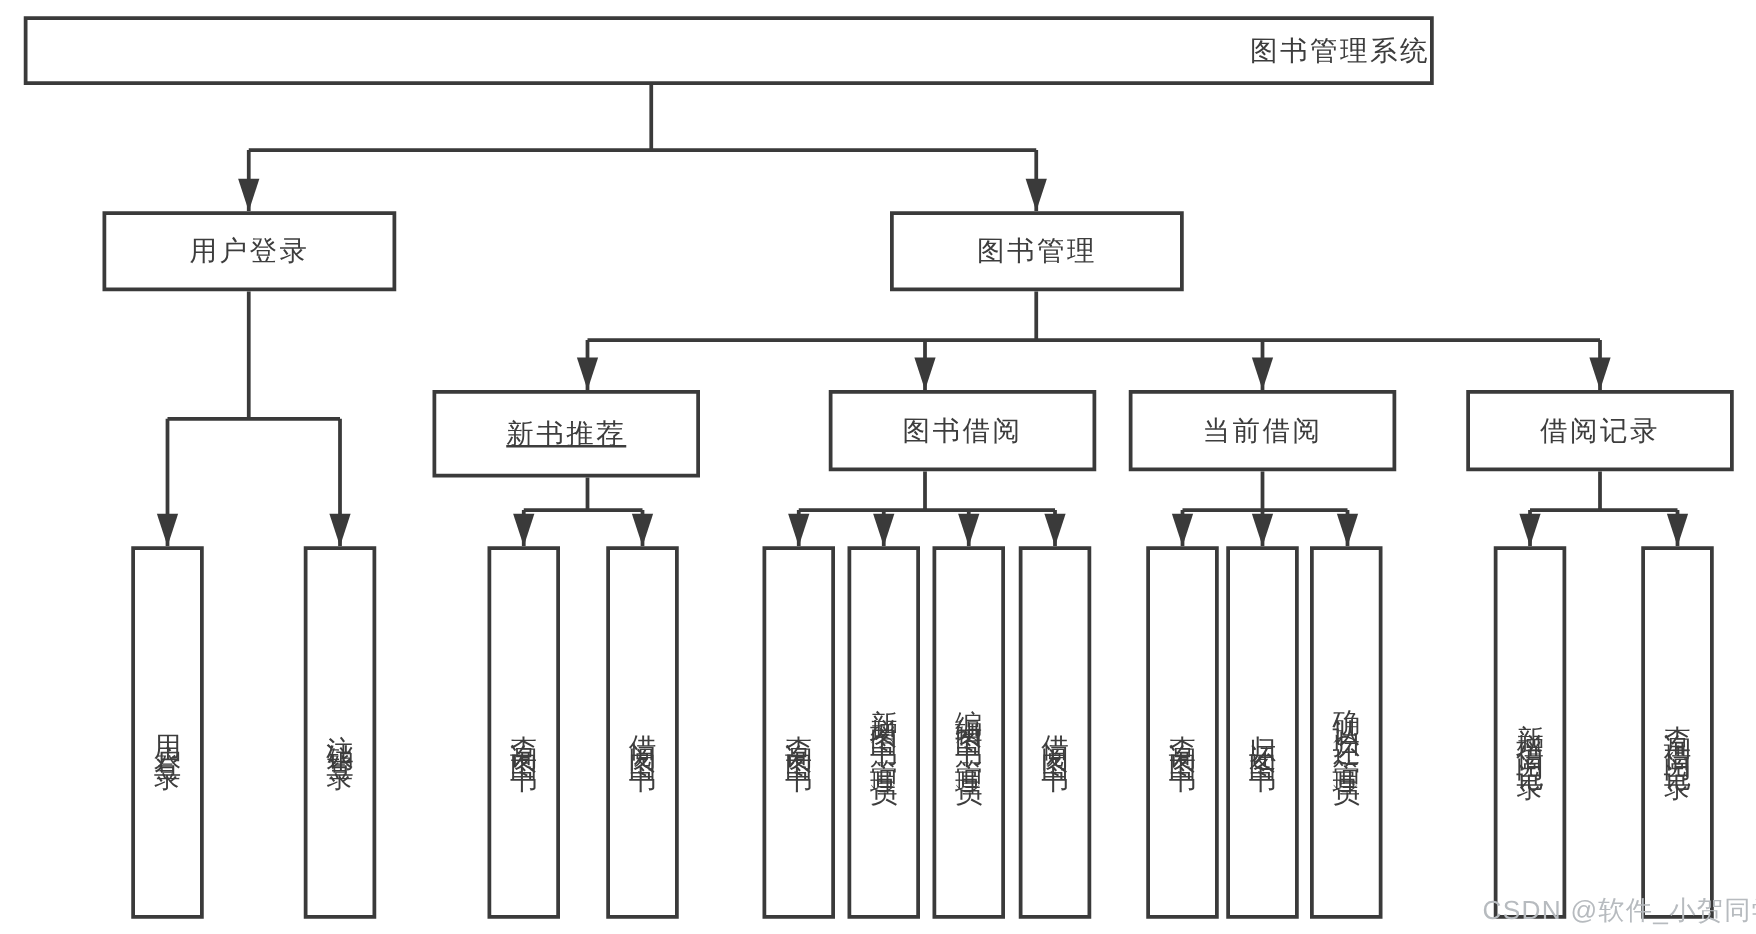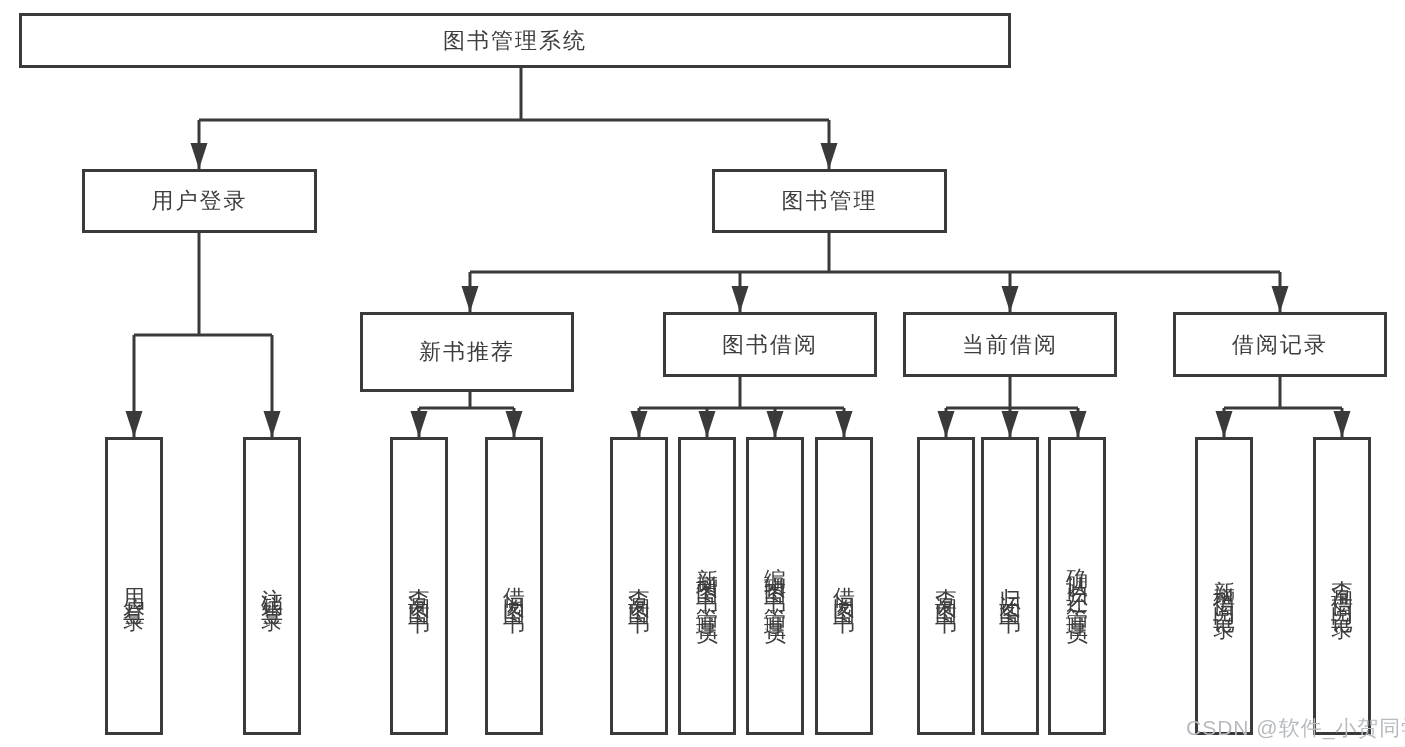--- a/index.html
+++ b/index.html
@@ -16,24 +16,24 @@
     position:absolute;background:#ffffff;border:3px solid #3a3a3a;
     box-sizing:border-box;display:flex;align-items:center;justify-content:center;
     color:#3d3d3d;
   }
   .node .lbl{font-size:22px;letter-spacing:2px;white-space:nowrap;}
   .leaf .lbl{
     writing-mode:vertical-rl;text-orientation:mixed;
     font-size:22px;letter-spacing:8px;line-height:1;white-space:normal;
   }
 
-  .b-root{left:19px;top:13px;width:992px;height:55px;}
+  .b-root{left:19px;top:13px;width:1128px;height:55px;justify-content:flex-end;}
   .b-l2a{left:82px;top:169px;width:235px;height:64px;}
   .b-l2b{left:712px;top:169px;width:235px;height:64px;}
-  .b-l3a{left:360px;top:312px;width:214px;height:80px;}
+  .b-l3a{left:346px;top:312px;width:214px;height:70px;text-decoration:underline;}
   .b-l3b{left:633px;top:312px;width:214px;height:65px;margin-left:30px;}
   .b-l3c{left:903px;top:312px;width:214px;height:65px;text-align:right;}
   .b-l3d{left:1173px;top:312px;width:214px;height:65px;}
 
   .leaf{top:437px;width:58px;height:298px;}
   .b-g1a{left:105px;}.b-g1b{left:243px;}
   .b-g2a{left:390px;}.b-g2b{left:485px;}
   .b-g3a{left:610px;}.b-g3b{left:678px;}.b-g3c{left:746px;}.b-g3d{left:815px;}
   .b-g4a{left:917px;}.b-g4b{left:981px;}.b-g4c{left:1048px;}
   .b-g5a{left:1195px;}.b-g5b{left:1313px;}

